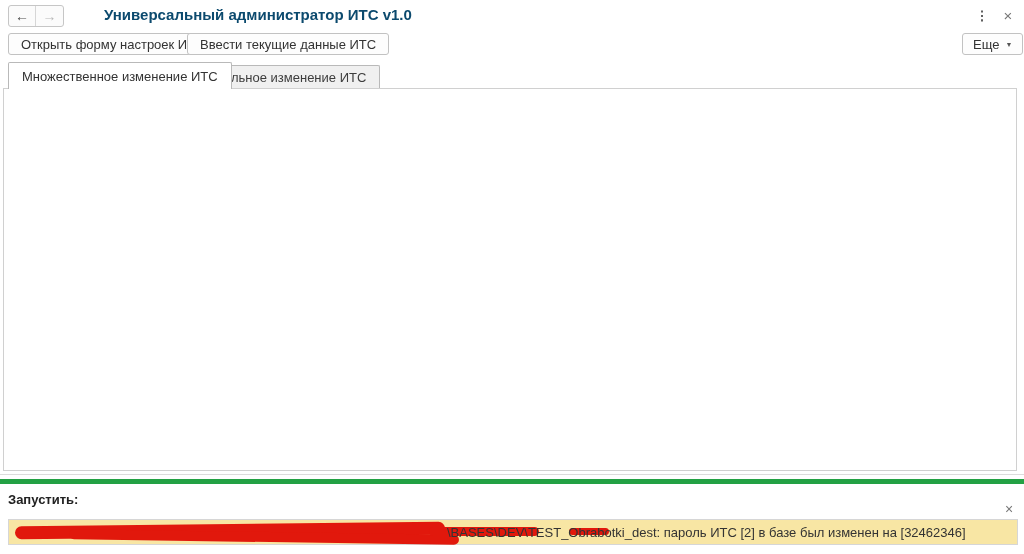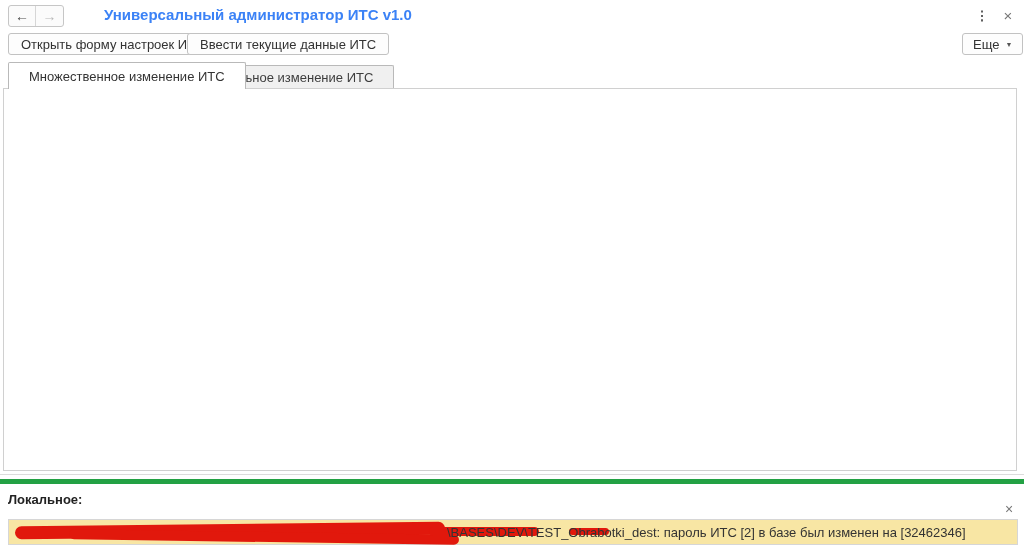--- a/index.html
+++ b/index.html
@@ -12,33 +12,33 @@
   .btn { display:inline-flex; align-items:center; justify-content:center; gap:6px;
          background:#fdfdfd; border:1px solid #c2c2c2; border-radius:3px;
          height:22px; padding:0 12px; color:#333; cursor:default; white-space:nowrap; }
 
   
   .navgroup { left:8px; top:5px; height:22px; display:flex; border:1px solid #c6c6c6;
               border-radius:3px; background:#fbfbfb; overflow:hidden; }
   .navbtn { width:27px; display:flex; align-items:center; justify-content:center; font-size:14px; }
   .navbtn.back { color:#4a4a4a; border-right:1px solid #d6d6d6; }
   .navbtn.fwd  { color:#b8b8b8; }
-  .wintitle { left:104px; top:6px; font-size:15px; font-weight:bold; color:#3b82f6; }
+  .wintitle { left:104px; top:6px; font-size:15px; font-weight:bold; color:#0c4a6e; }
   .iconbtn { width:20px; height:20px; display:flex; align-items:center; justify-content:center; color:#777; }
   .kebab  { left:972px; top:5px; font-size:13px; letter-spacing:0; color:#555; font-weight:bold; }
   .winclose { left:998px; top:5px; font-size:15px; }
 
   
   .cmd1 { left:8px;  top:33px; }
   .cmd2 { left:187px; top:33px; }
   .more { left:962px; top:33px; padding:0 10px; }
   .caret { font-size:9px; color:#555; }
 
   
-  .tab { top:62px; height:27px; display:inline-flex; align-items:center; padding:0 20px;
+  .tab { top:62px; height:27px; display:inline-flex; align-items:center; padding:0 13px;
          border:1px solid #b9b9b9; border-bottom:none; border-radius:2px 2px 0 0; z-index:3; }
   .tab.active { left:8px; background:#fff; }
   .tab.inactive { left:188px; top:65px; height:24px; background:#f0f0f0; color:#3d3d3d; z-index:1; }
 
   
   .panel { left:3px; top:88px; width:1014px; height:383px; border:1px solid #d0d0d0; background:#fff; z-index:2; }
 
   .flabel { font-weight:bold; color:#2e2e2e; }
   .field { border:1px solid #bfbfbf; height:21px; width:352px; padding:2px 6px;
            font-family:"Liberation Sans", sans-serif; font-size:13px; color:#222; background:#fff; }
@@ -228,21 +228,21 @@
     <div class="run-btn">
       <span class="plus">+</span>
       <span>Запустить получение \ изменение данных ИТС</span>
     </div>
   </div>
   <div class="abs help">?</div>
 
   <div class="abs splitline"></div>
   <div class="abs greenbar"></div>
 
-  <div class="abs msg-title">Локальное:</div>
+  <div class="abs msg-title">Запустить:</div>
   <div class="abs iconbtn msg-close">
     <span>×</span>
   </div>
 
   <div class="abs msg-row">
     <div class="scribble" style="left:6px;top:4px;width:430px;height:13px;transform:rotate(-0.6deg);"></div>
     <div class="scribble" style="left:60px;top:12px;width:390px;height:10px;transform:rotate(0.8deg);"></div>
     <div class="scribble" style="left:420px;top:7px;width:110px;height:9px;"></div>
     <div class="scribble" style="left:560px;top:8px;width:40px;height:7px;"></div>
     <span class="msg-text">\BASES\DEV\TEST_Obrabotki_dest: пароль ИТС [2] в базе был изменен на [32462346]</span>

